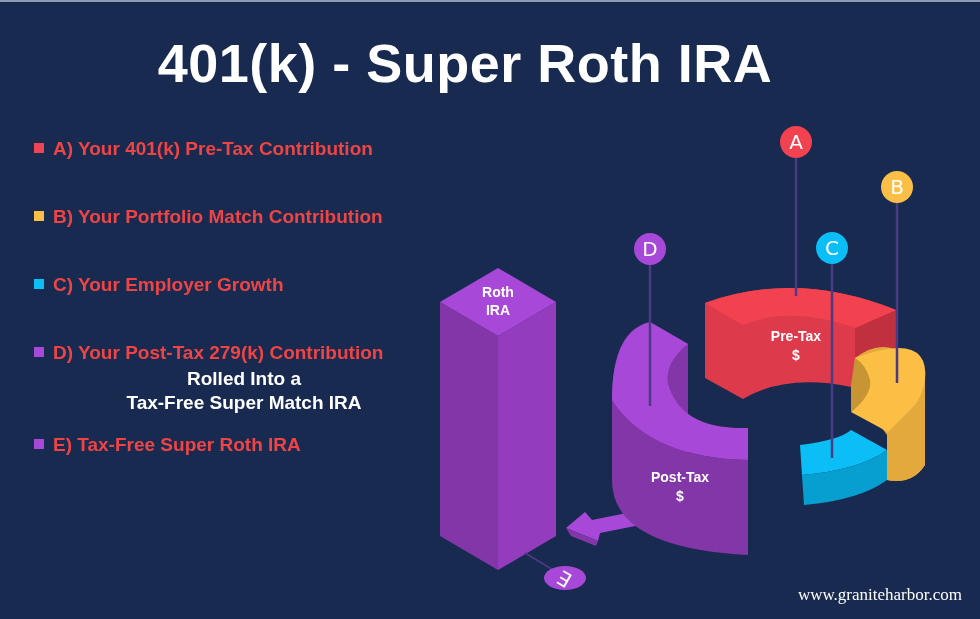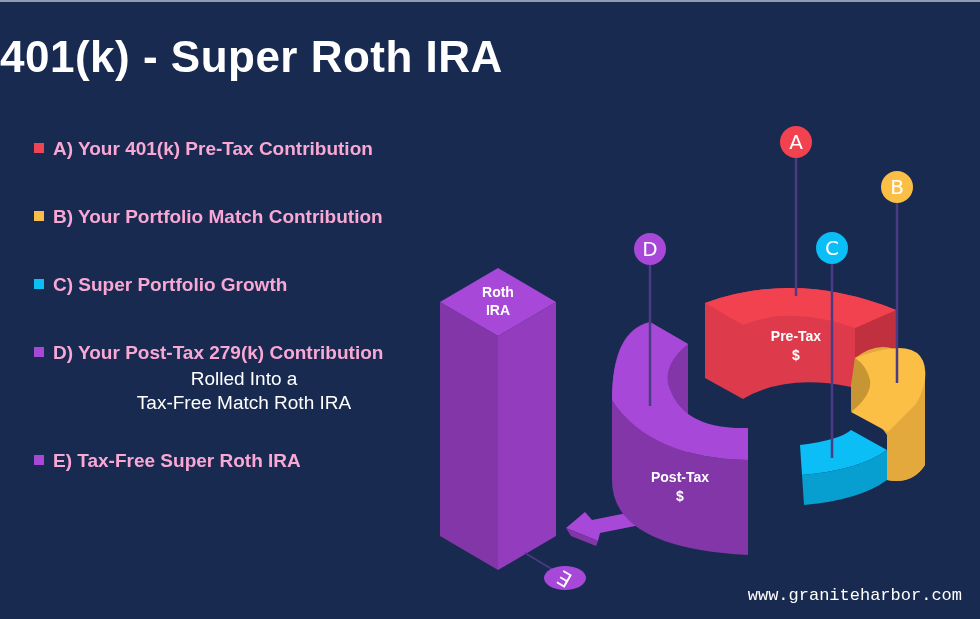--- a/index.html
+++ b/index.html
@@ -4,58 +4,58 @@
 <style>
   html, body { margin: 0; padding: 0; }
   body {
     width: 980px; height: 619px; overflow: hidden;
     background: #192a51;
     font-family: "Liberation Sans", sans-serif;
     position: relative;
   }
   .top-border { position: absolute; left: 0; top: 0; width: 980px; height: 2px; background: #8e9bb3; }
   .title {
-    position: absolute; left: 0; top: 32px; width: 930px; 
-    color: #ffffff; font-weight: bold; font-size: 44px; letter-spacing: 0.5px;
+    position: absolute; left: 0; top: 32px; width: 930px; text-align: center;
+    color: #ffffff; font-weight: bold; font-size: 54px; letter-spacing: 0.5px;
   }
   .legend { position: absolute; left: 34px; top: 0; width: 420px; }
-  .legend-item { position: absolute; left: 0; color: #f9a8d4; font-weight: bold; font-size: 19px; white-space: nowrap; }
+  .legend-item { position: absolute; left: 0; color: #ef4444; font-weight: bold; font-size: 19px; white-space: nowrap; }
   .legend-item .sw { display: inline-block; width: 10px; height: 10px; margin-right: 9px; vertical-align: 2px; }
-  .legend-sub { position: absolute; color: #ffffff; font-weight: normal; font-size: 19px; text-align: center; width: 420px; left: 0; }
+  .legend-sub { position: absolute; color: #ffffff; font-weight: bold; font-size: 19px; text-align: center; width: 420px; left: 0; }
   .diagram { position: absolute; left: 0; top: 0; width: 980px; height: 619px; }
   .svg-text { font-family: "Liberation Sans", sans-serif; font-weight: bold; fill: #ffffff; }
   .marker-text { font-family: "DejaVu Sans", sans-serif; fill: #ffffff; font-size: 20px; }
   .footer {
     position: absolute; right: 18px; bottom: 14px; color: #ffffff;
-    font-family: Liberation Mono, monospace; font-size: 17px;
+    font-family: Liberation Serif, serif; font-size: 17px;
   }
 </style>
 </head>
 <body>
 
 <div class="top-border"></div>
 
 <div class="title">401(k) - Super Roth IRA</div>
 
 <div class="legend">
   <div class="legend-item" style="top:138px">
     <span class="sw" style="background:#ef4455"></span><span>A) Your 401(k) Pre-Tax Contribution</span>
   </div>
   <div class="legend-item" style="top:206px">
     <span class="sw" style="background:#fcbf45"></span><span>B) Your Portfolio Match Contribution</span>
   </div>
   <div class="legend-item" style="top:274px">
-    <span class="sw" style="background:#0bbef5"></span><span>C) Super Portfolio Growth</span>
+    <span class="sw" style="background:#0bbef5"></span><span>C) Your Employer Growth</span>
   </div>
   <div class="legend-item" style="top:342px">
     <span class="sw" style="background:#a848d8"></span><span>D) Your Post-Tax 279(k) Contribution</span>
   </div>
   <div class="legend-sub" style="top:368px">Rolled Into a</div>
-  <div class="legend-sub" style="top:392px">Tax-Free Match Roth IRA</div>
-  <div class="legend-item" style="top:450px">
+  <div class="legend-sub" style="top:392px">Tax-Free Super Match IRA</div>
+  <div class="legend-item" style="top:434px">
     <span class="sw" style="background:#a848d8"></span><span>E) Tax-Free Super Roth IRA</span>
   </div>
 </div>
 
 <svg class="diagram" viewBox="0 0 980 619" width="980" height="619">
 
   <g>
     <polygon points="440,302 498,336 498,570 440,536" fill="#8236a8"></polygon>
     <polygon points="498,336 556,302 556,536 498,570" fill="#933cbd"></polygon>
     <polygon points="440,302 498,268 556,302 498,336" fill="#a848d8"></polygon>

